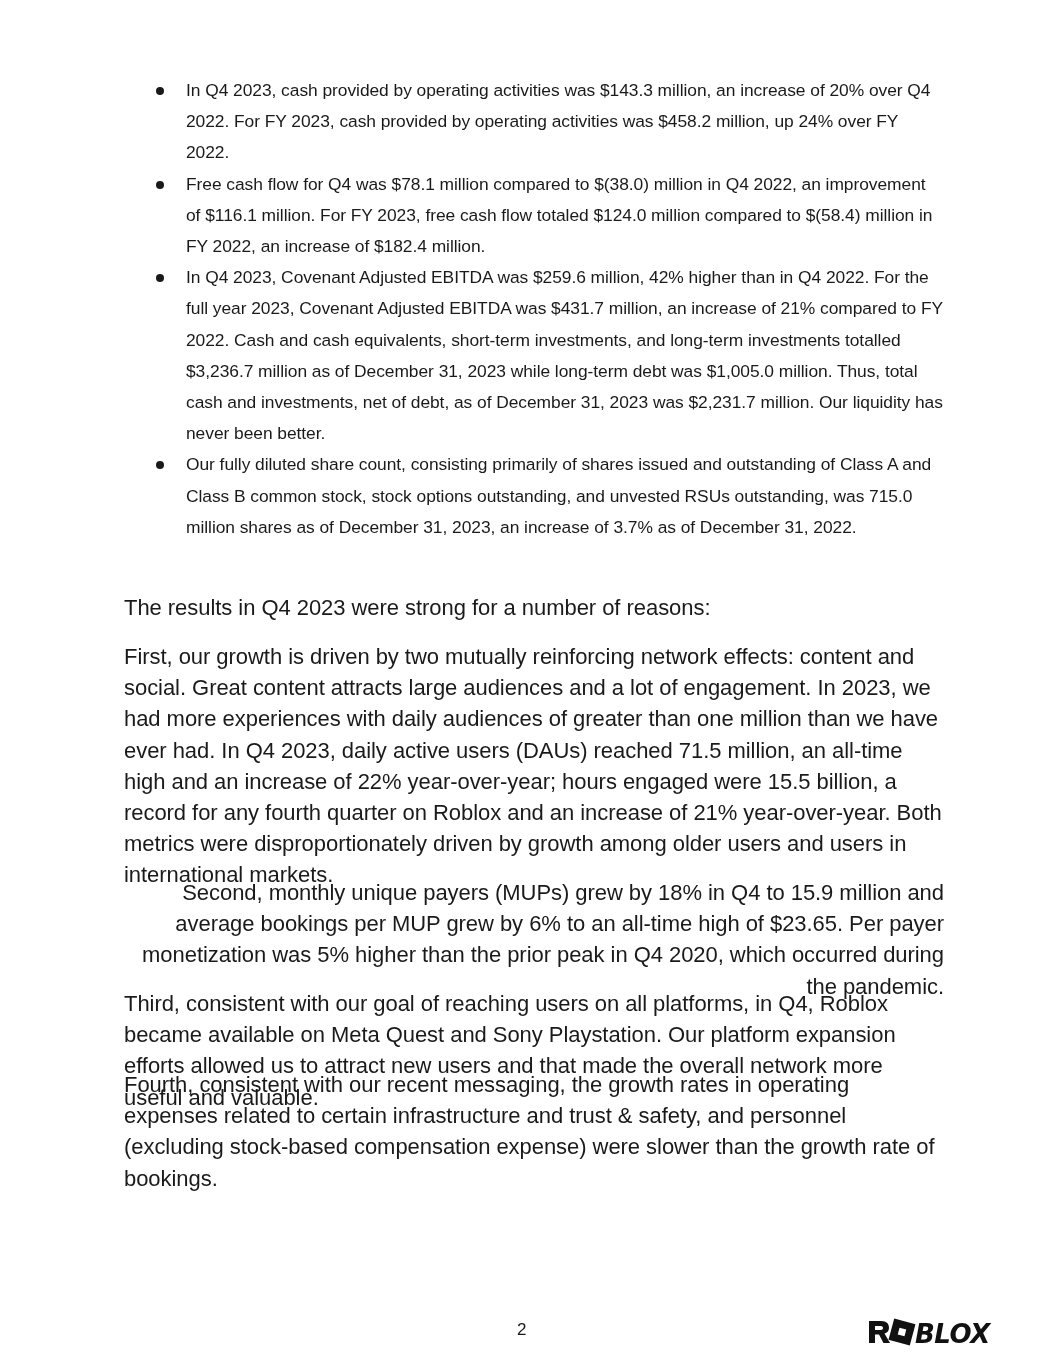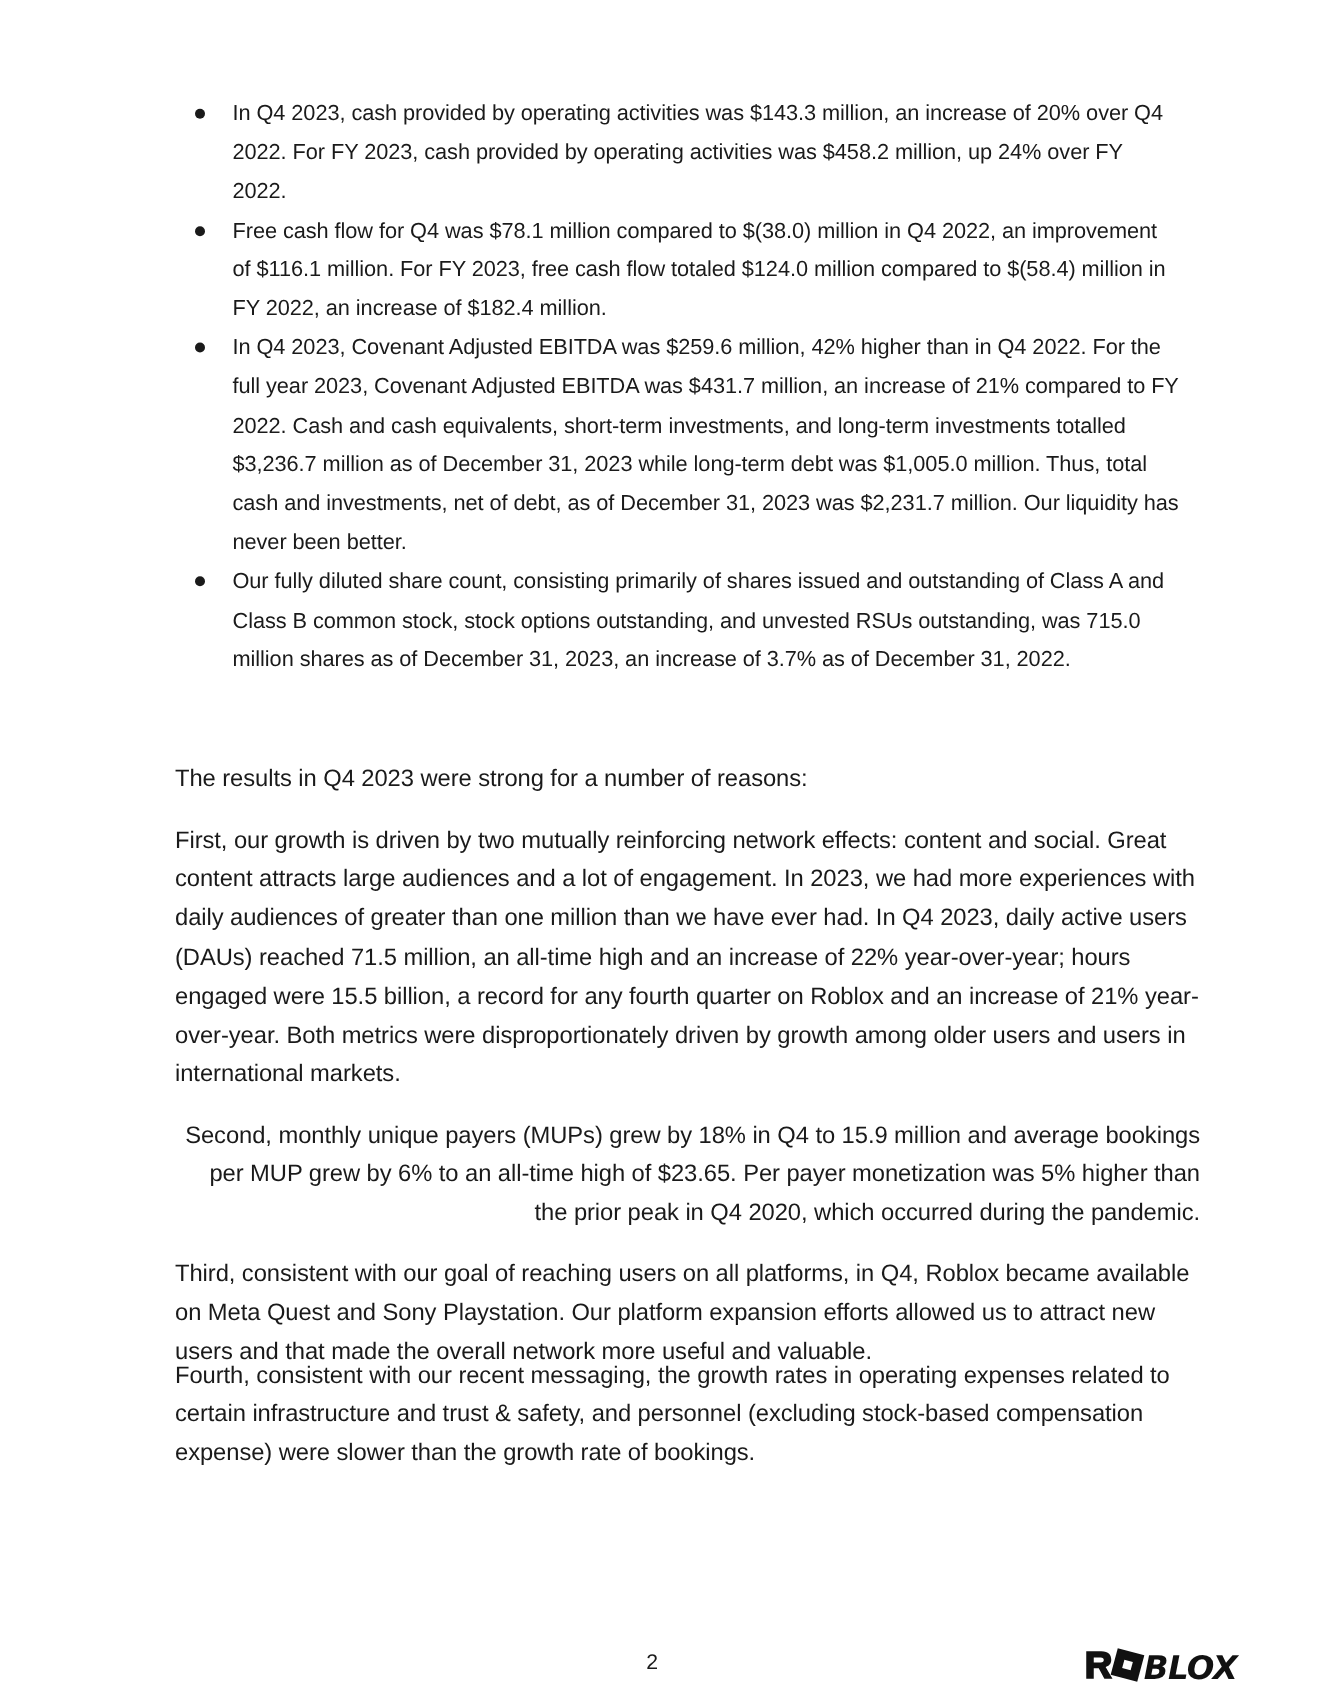--- a/index.html
+++ b/index.html
@@ -11,22 +11,22 @@
   .bullets { position: absolute; left: 124px; top: 75px; width: 820px; margin: 0; padding: 0; list-style: none; }
   .bullets li {
     position: relative; padding-left: 62px;
     font-size: 17.4px; line-height: 31.2px; letter-spacing: -0.05px;
   }
   .bullets li .dot {
     position: absolute; left: 32px; top: 12px; width: 8px; height: 8px;
     border-radius: 50%; background: #1a1a1a;
   }
   .para {
-    position: absolute; left: 124px; width: 820px; margin: 16px;
-    font-size: 19px; line-height: 31.2px; letter-spacing: -0.05px;
+    position: absolute; left: 124px; width: 820px; margin: 0;
+    font-size: 22px; line-height: 31.2px; letter-spacing: -0.05px;
   }
   .page-number {
     position: absolute; left: 517px; top: 1320px; font-size: 17px; color: #1a1a1a;
   }
   .logo {
     position: absolute; left: 868px; top: 1318px; height: 28px;
     display: flex; align-items: center; font-style: italic;
   }
 </style>
 </head>

